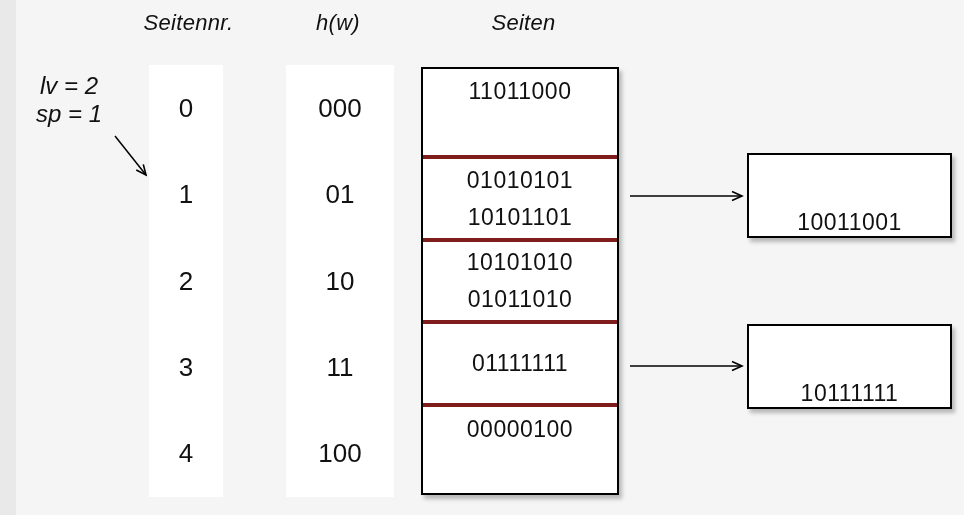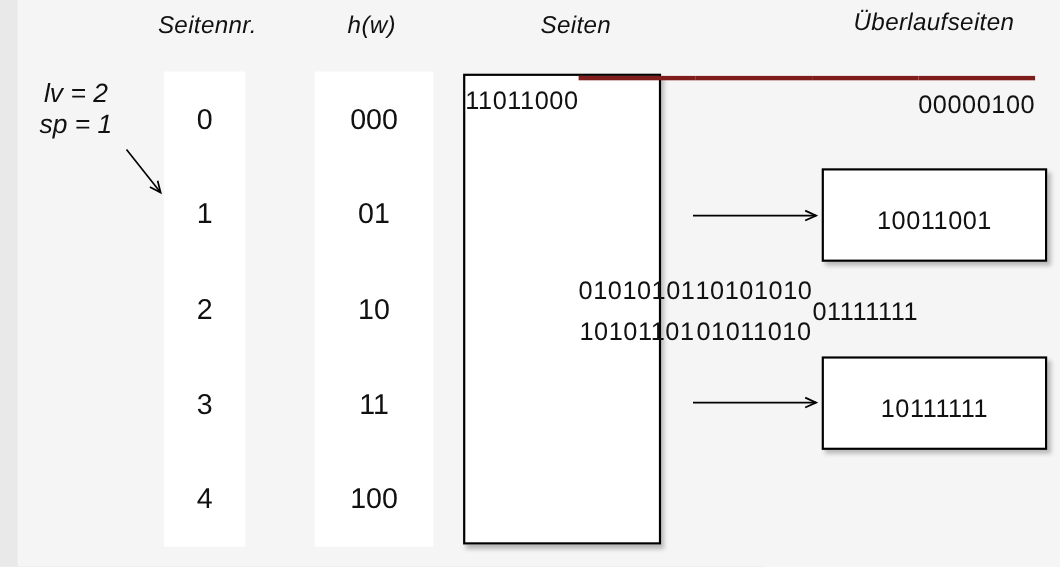--- a/index.html
+++ b/index.html
@@ -63,27 +63,28 @@
     align-items: center;
     justify-content: center;
     font-size: 26px;
     font-weight: 500;
   }
 
   .seiten-box {
     position: absolute;
     left: 405px;
     top: 67px;
-    width: 180px;
+    width: 198px;
     height: 428px;
     box-sizing: border-box;
     background: #ffffff;
     border: 2px solid #000;
     box-shadow: 3px 4px 4px rgba(0,0,0,0.25);
     display: flex;
+    flex-direction: column;
   }
   .page-cell {
     flex: 1;
     display: flex;
     flex-direction: column;
     align-items: center;
     font-size: 23px;
     font-weight: 500;
     letter-spacing: 0.5px;
   }
@@ -95,21 +96,21 @@
     position: absolute;
     left: 731px;
     width: 205px;
     height: 85px;
     box-sizing: border-box;
     background: #ffffff;
     border: 2px solid #000;
     box-shadow: 3px 4px 4px rgba(0,0,0,0.25);
     display: flex;
     justify-content: center;
-    align-items: center;
+    align-items: flex-end;
     padding-top: 8px;
     font-size: 23px;
     font-weight: 500;
     letter-spacing: 0.5px;
     line-height: 28px;
   }
   .overflow-box-1 { top: 153px; }
   .overflow-box-2 { top: 324px; }
 
   .arrow-layer {
@@ -119,21 +120,20 @@
   }
 </style>
 </head>
 <body>
 
 <div class="canvas">
 
   <div class="hdr hdr-seitennr">Seitennr.</div>
   <div class="hdr hdr-hw">h(w)</div>
   <div class="hdr hdr-seiten">Seiten</div>
-  <div class="hdr hdr-ueberlauf">Überlaufseiten</div>
 
   <div class="annotation">
     <div>lv = 2</div>
     <div>sp = 1</div>
   </div>
 
   <div class="strip strip-seitennr">
     <div class="cellnum">0</div>
     <div class="cellnum">1</div>
     <div class="cellnum">2</div>

